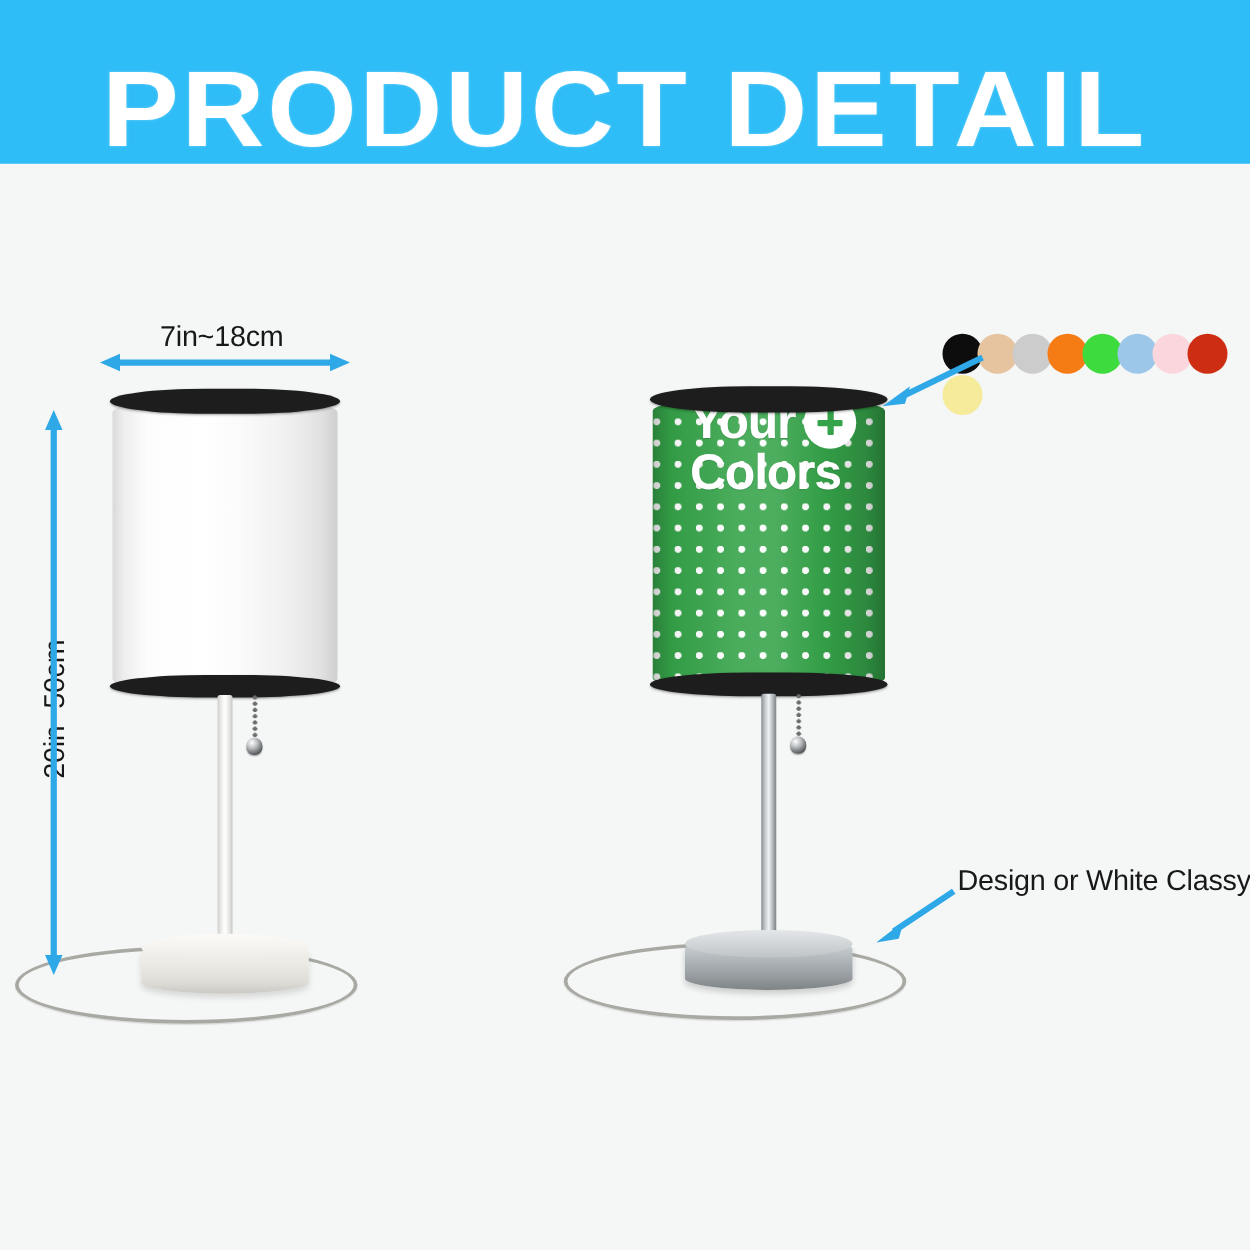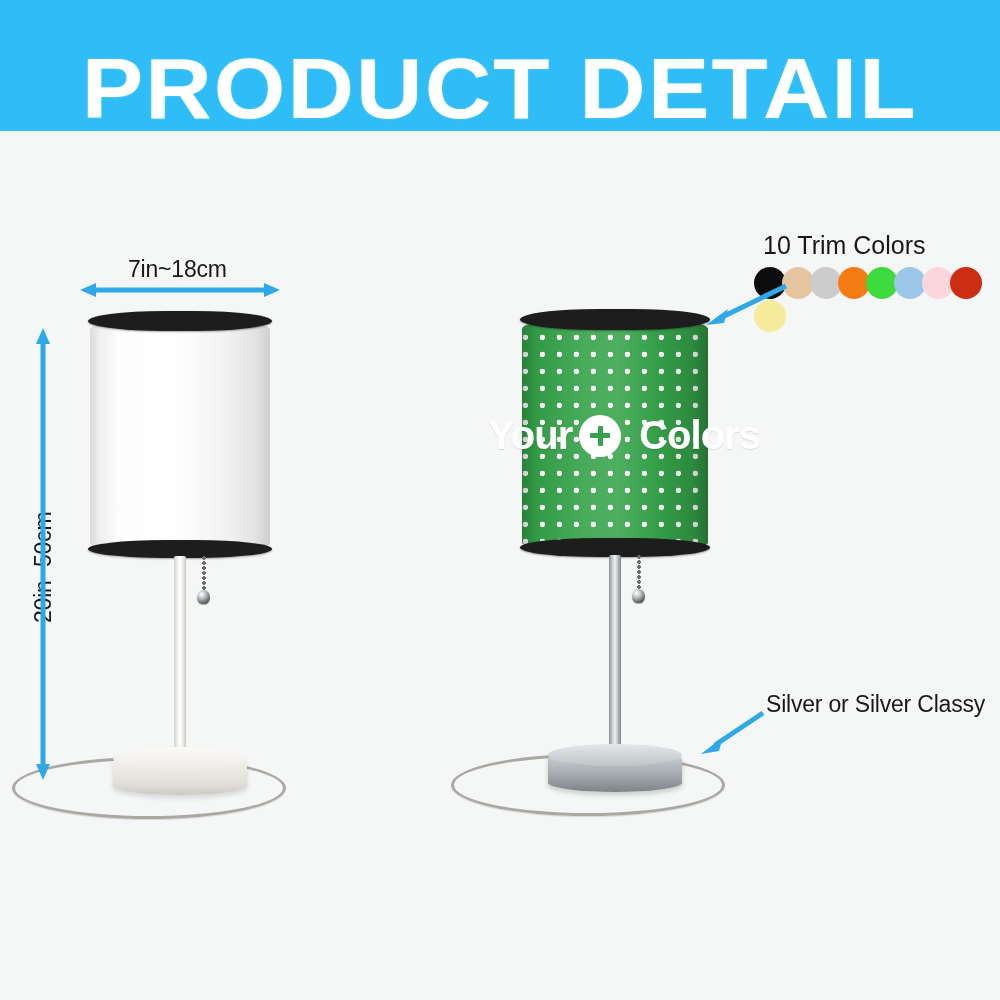--- a/index.html
+++ b/index.html
@@ -78,27 +78,26 @@
         rgba(0,0,0,0.22) 0%, rgba(0,0,0,0.05) 8%,
         rgba(255,255,255,0.10) 35%, rgba(255,255,255,0.12) 52%,
         rgba(0,0,0,0.04) 74%, rgba(0,0,0,0.16) 92%, rgba(0,0,0,0.3) 100%),
       radial-gradient(circle at 3.4px 3.4px, #ffffff 2.6px, rgba(255,255,255,0) 3.0px)
         0 0 / 17px 17px,
       #35a349;
   }
 
   .design-text {
     position: absolute;
-    left: 0;
+    left: 12px;
     top: 0;
     width: 100%;
     height: 100%;
     display: flex;
-    flex-direction: row;
-    justify-content: center;
+    flex-direction: column;
     pointer-events: none;
   }
   .design-line {
     display: flex;
     align-items: center;
     padding-left: 18px;
     color: #ffffff;
     font-size: 40px;
     font-weight: bold;
     line-height: 0.98;
@@ -273,36 +272,35 @@
     <polygon points="200,10 184,3 184,17" fill="#2fa8e8"></polygon>
   </svg>
 
   <div class="label label-vert" style="left:30px; top:623px;">20in~50cm</div>
   <svg class="arrow-svg" style="left:33px; top:328px;" width="20" height="452">
     <line x1="10" y1="12" x2="10" y2="440" stroke="#2fa8e8" stroke-width="5"></line>
     <polygon points="10,0 3,16 17,16" fill="#2fa8e8"></polygon>
     <polygon points="10,452 3,436 17,436" fill="#2fa8e8"></polygon>
   </svg>
 
-  <div class="swatch-title" style="left:763px; top:231px;">10 Trim Colors</div>
 
   <div class="swatch" style="left:754px; top:267px; background:#0d0d0d;"></div>
   <div class="swatch" style="left:782px; top:267px; background:#e5c49f;"></div>
   <div class="swatch" style="left:810px; top:267px; background:#cccccc;"></div>
   <div class="swatch" style="left:838px; top:267px; background:#f57c15;"></div>
   <div class="swatch" style="left:866px; top:267px; background:#3ddb3d;"></div>
   <div class="swatch" style="left:894px; top:267px; background:#9dc7e8;"></div>
   <div class="swatch" style="left:922px; top:267px; background:#fbd7dd;"></div>
   <div class="swatch" style="left:950px; top:267px; background:#cd2d12;"></div>
   <div class="swatch" style="left:754px; top:300px; background:#f6eb9b;"></div>
 
   <svg class="arrow-svg" style="left:700px; top:283px;" width="90" height="45">
     <line x1="86" y1="3" x2="20" y2="35" stroke="#2fa8e8" stroke-width="5"></line>
     <polygon points="6,42 28,26 24,40" fill="#2fa8e8"></polygon>
   </svg>
 
-  <div class="label" style="left:766px; top:691px;">Silver or Silver Classy</div>
+  <div class="label" style="left:766px; top:691px;">Design or White Classy</div>
   <svg class="arrow-svg" style="left:697px; top:709px;" width="70" height="48">
     <line x1="66" y1="4" x2="18" y2="36" stroke="#2fa8e8" stroke-width="5"></line>
     <polygon points="4,45 26,28 22,42" fill="#2fa8e8"></polygon>
   </svg>
 
 </div>
 
 </body></html>

